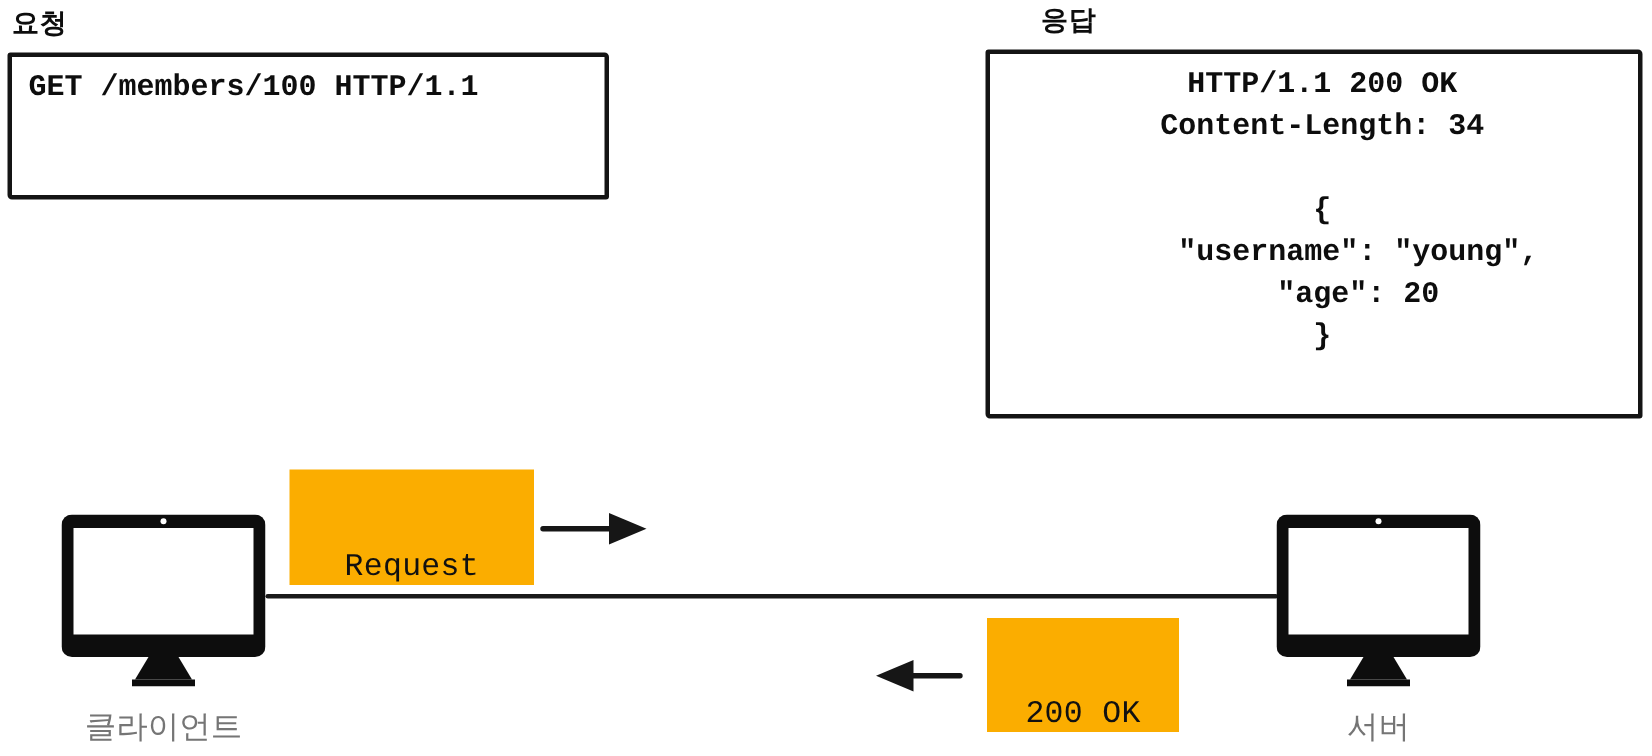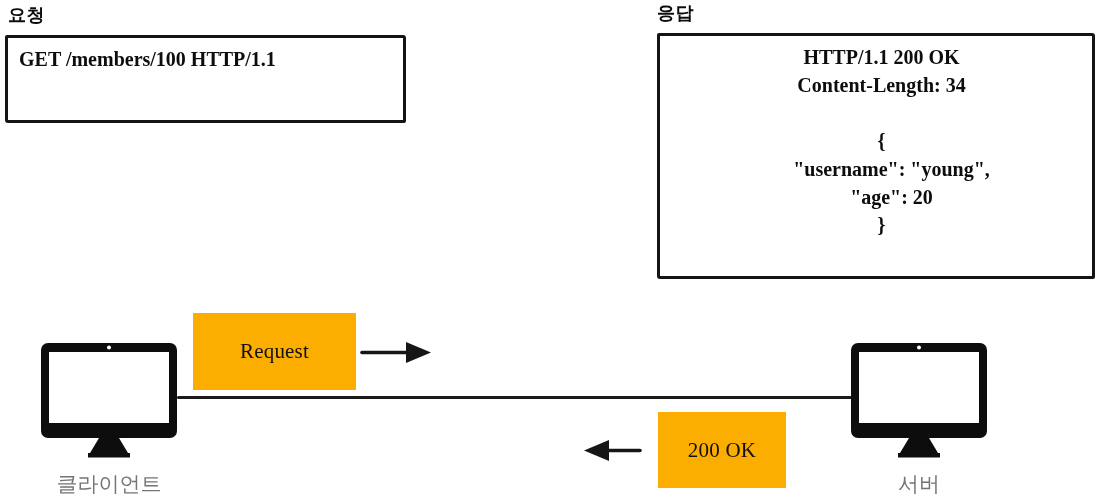--- a/index.html
+++ b/index.html
@@ -1,21 +1,21 @@
 <!DOCTYPE html>
 <html><head>
 <meta charset="utf-8">
 <style>
   html, body { margin: 0; padding: 0; background: #ffffff; }
   #canvas {
     position: relative;
     width: 1101px;
     height: 504px;
     background: #ffffff;
-    font-family: Liberation Serif, serif;
+    font-family: Liberation Mono, monospace;
     color: #111111;
     overflow: hidden;
     border-radius: 18px;
   }
   .abs { position: absolute; }
 
   .section-title {
     font-size: 18px;
     font-weight: 700;
     color: #0d0d0d;
@@ -34,21 +34,21 @@
     font-weight: 700;
     line-height: 28px;
     min-height: 28px;
     white-space: pre;
     color: #0d0d0d;
   }
 
   .badge {
     background: #FBAD00;
     display: flex;
-    align-items: center;
+    align-items: flex-end;
     justify-content: center;
     box-sizing: border-box;
   }
   .badge .badge-text {
     font-size: 21px;
     font-weight: 500;
     color: #111111;
     letter-spacing: 0.2px;
   }
 
@@ -65,27 +65,27 @@
     text-align: center;
   }
 </style>
 </head>
 <body>
 
 <div id="canvas">
 
   <div class="abs section-title" style="left:8px; top:3px;">요청</div>
 
-  <div class="abs sketch-box" style="left:5px; top:35px; width:401px; height:88px;">
+  <div class="abs sketch-box" style="left:5px; top:35px; width:401px; height:98px;">
     <div class="box-inner">
       <div class="code-line">GET /members/100 HTTP/1.1</div>
     </div>
   </div>
 
-  <div class="abs section-title" style="left:657px; top:1px;">응답</div>
+  <div class="abs section-title" style="left:694px; top:1px;">응답</div>
 
   <div class="abs sketch-box" style="left:657px; top:33px; width:438px; height:246px;text-align:center;">
     <div class="box-inner">
       <div class="code-line">HTTP/1.1 200 OK</div>
       <div class="code-line">Content-Length: 34</div>
       <div class="code-line"></div>
       <div class="code-line">{</div>
       <div class="code-line">    "username": "young",</div>
       <div class="code-line">    "age": 20</div>
       <div class="code-line">}</div>

